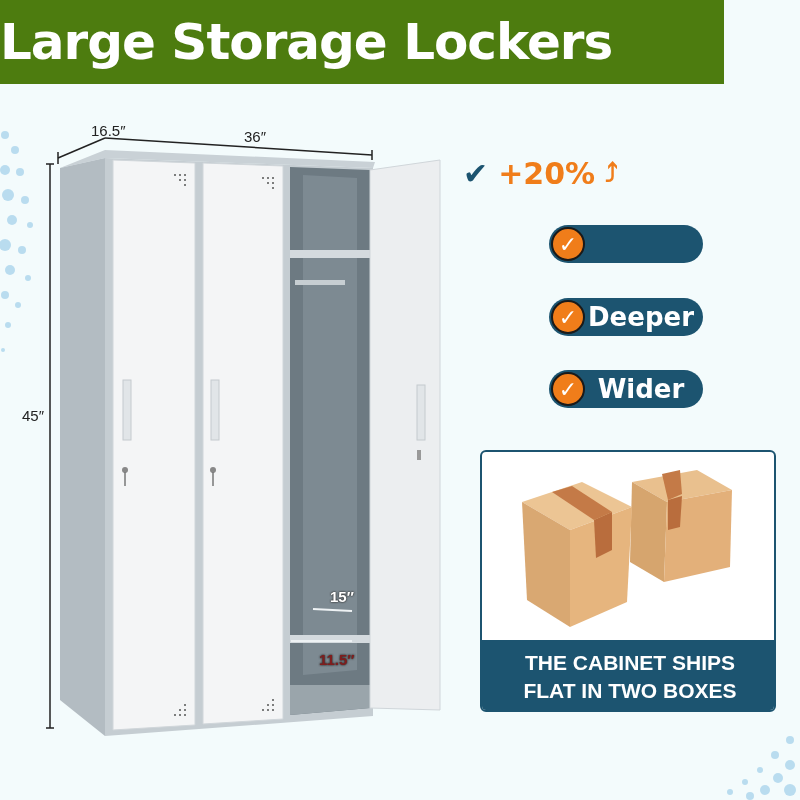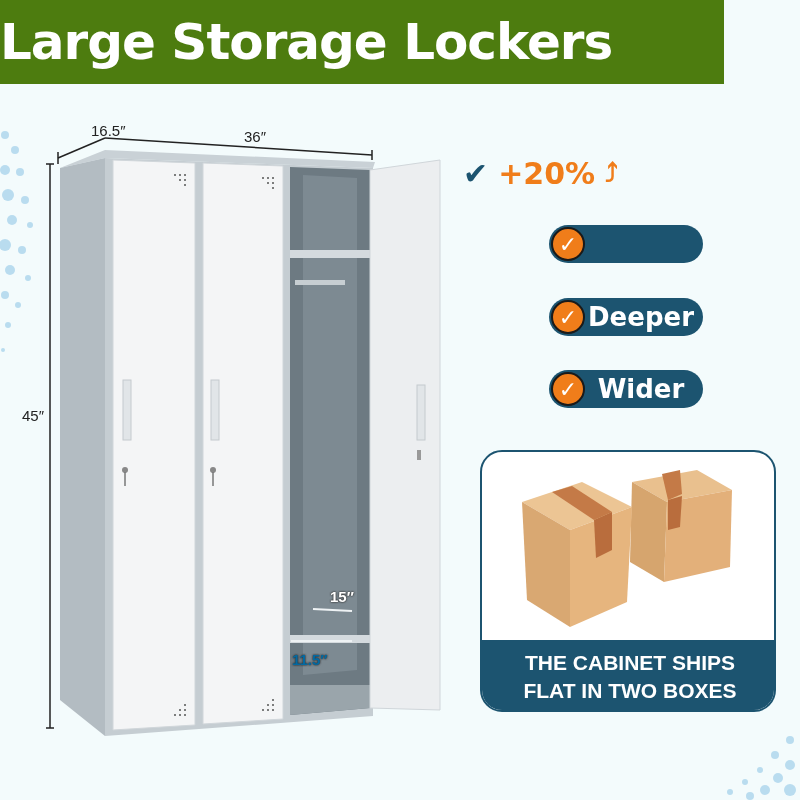--- a/index.html
+++ b/index.html
@@ -43,21 +43,21 @@
     display: flex; align-items: center; justify-content: center;
     color: #fff; font-size: 22px; font-weight: bold;
   }
   .pill .label {
     flex: 1; text-align: center; color: #fff; font-size: 26px; font-weight: bold;
     font-family: "DejaVu Sans", sans-serif; padding-right: 6px;
   }
 
   .ship-card {
     position: absolute; left: 480px; top: 450px; width: 296px; height: 262px;
-    border: 2px solid #1c5470; border-radius: 22px; overflow: hidden; background: #ffffff; text-align: right;
+    border: 2px solid #1c5470; border-radius: 6px; overflow: hidden; background: #ffffff; text-align: right;
   }
   .ship-card .boxes { position: absolute; left: 0; top: 0; width: 296px; height: 188px; }
   .ship-card .caption {
     position: absolute; left: 0; top: 188px; width: 296px; height: 74px;
     background: #1c5470; color: #fff;
     font-family: "Liberation Sans", sans-serif; font-weight: bold; font-size: 21px;
     display: flex; flex-direction: column; align-items: center; justify-content: center; line-height: 28px;
   }
 </style>
 </head>
@@ -179,21 +179,21 @@
       <circle cx="218" cy="570" r="1"></circle>
   </g>
 
   <g stroke="#eef2f4" stroke-width="2">
     <line x1="258" y1="469" x2="297" y2="471"></line>
     <line x1="236" y1="501" x2="297" y2="501"></line>
   </g>
 </svg>
 
 <div class="dim" style="left:330px;top:588px;color:#fff;text-shadow:0 0 2px #333,0 0 2px #333;font-weight:bold;">15″</div>
-<div class="dim" style="left:292px;top:651px;color:#0369a1;text-shadow:0 0 2px #333,0 0 2px #333;font-weight:bold;">11.5″</div>
+<div class="dim" style="left:319px;top:651px;color:#7f1d1d;text-shadow:0 0 2px #333,0 0 2px #333;font-weight:bold;">11.5″</div>
 
 <div class="feature-heading">
   <span class="check">✔</span>
   <span class="pct">+20%</span>
   <span class="arrow">⤴</span>
 </div>
 
 <div class="pill" style="top:225px;">
   <span class="badge">✓</span>
 </div>

